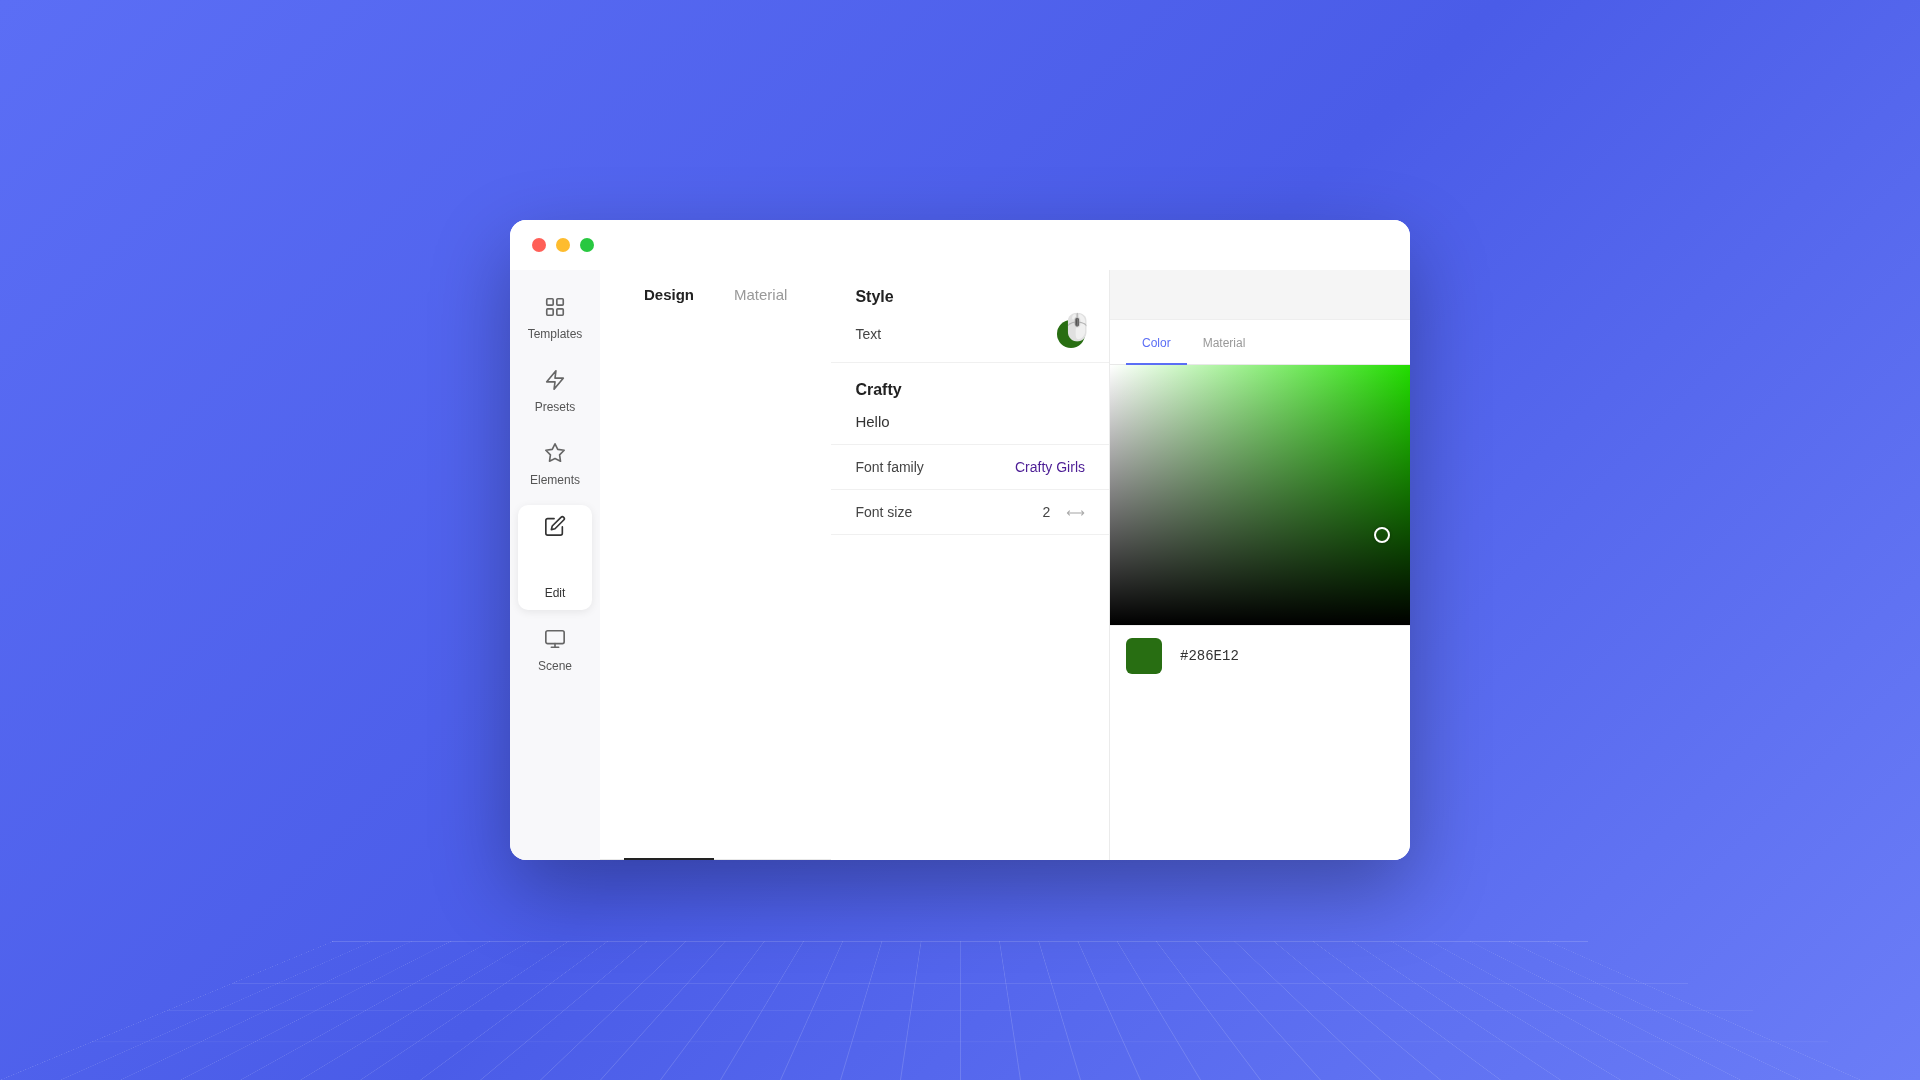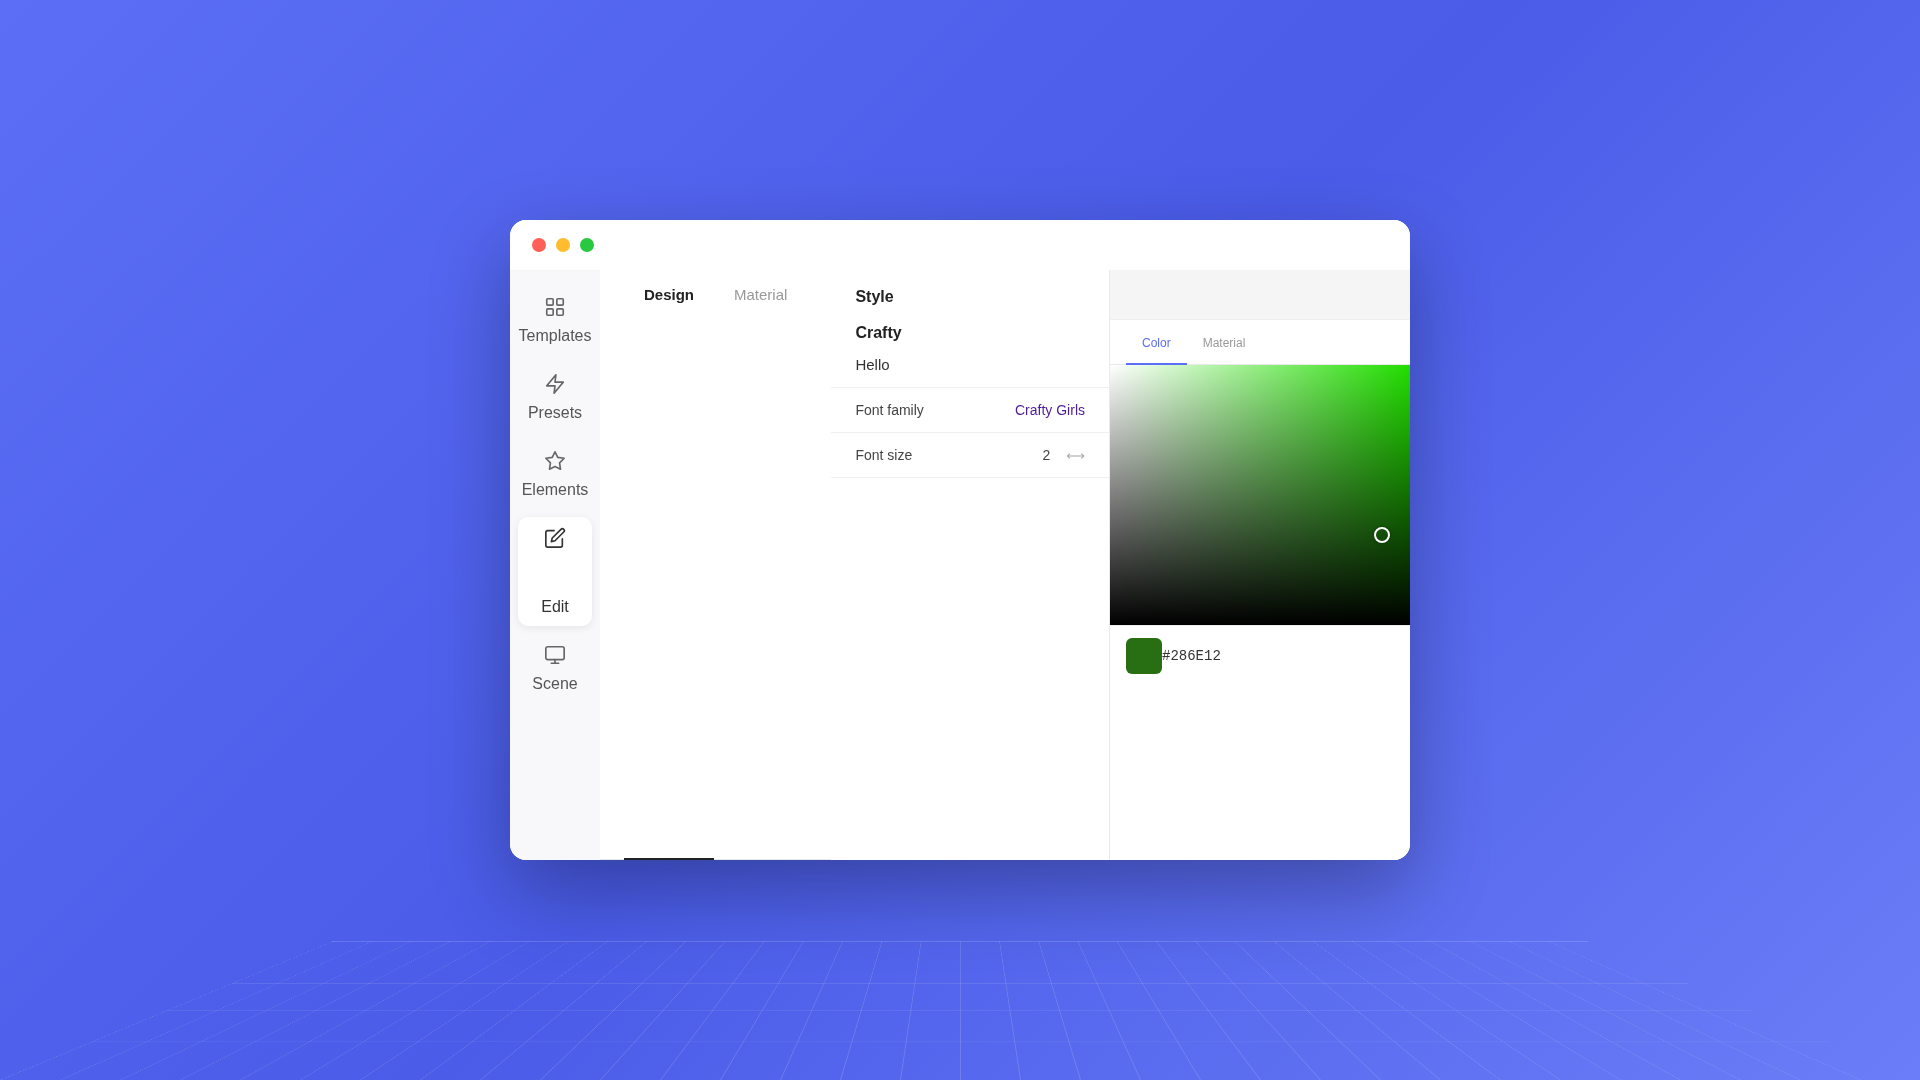--- a/index.html
+++ b/index.html
@@ -98,21 +98,21 @@
       width: 74px;
       transition: background 0.15s;
     }
 
     .sidebar-item.active {
       background: #ffffff;
       box-shadow: 0 2px 8px rgba(0,0,0,0.08);
     }
 
     .sidebar-item-label {
-      font-size: 16px;
+      font-size: 12px;
       color: #555;
       text-align: center;
     }
 
     .sidebar-item.active .sidebar-item-label {
       color: #333;
       font-weight: 500;
       margin-top: 40px;
     }
 
@@ -328,21 +328,21 @@
       bottom: 90px;
       right: 28px;
       transform: translate(50%, 50%);
     }
 
     
     .hex-input-row {
       display: flex;
       align-items: center;
       padding: 12px 16px;
-      gap: 0;
+      gap: 18px;
       border-top: 1px solid #eee;
     }
 
     .hex-swatch {
       width: 36px;
       height: 36px;
       border-radius: 6px;
       background: #286E12;
       flex-shrink: 0;
     }
@@ -458,20 +458,31 @@
           <div class="tab active">Design</div>
           <div class="tab">Material</div>
         </div>
 
         <div class="panel-content">
 
           <div class="section-header">
             <span>Style</span>
           </div>
 
+          <div class="style-row">
+            <span class="field-label">Text</span>
+            <div style="position: relative; display: flex; align-items: center;">
+              <div class="color-indicator" style="background: #286E12;">
+              </div>
+
+              <div class="cursor-arrow">
+                🖱️
+              </div>
+            </div>
+          </div>
 
           <div class="section-header">
             <span>Crafty</span>
           </div>
 
           <div class="field-row">
             <span class="content-value">Hello</span>
           </div>
 
 

